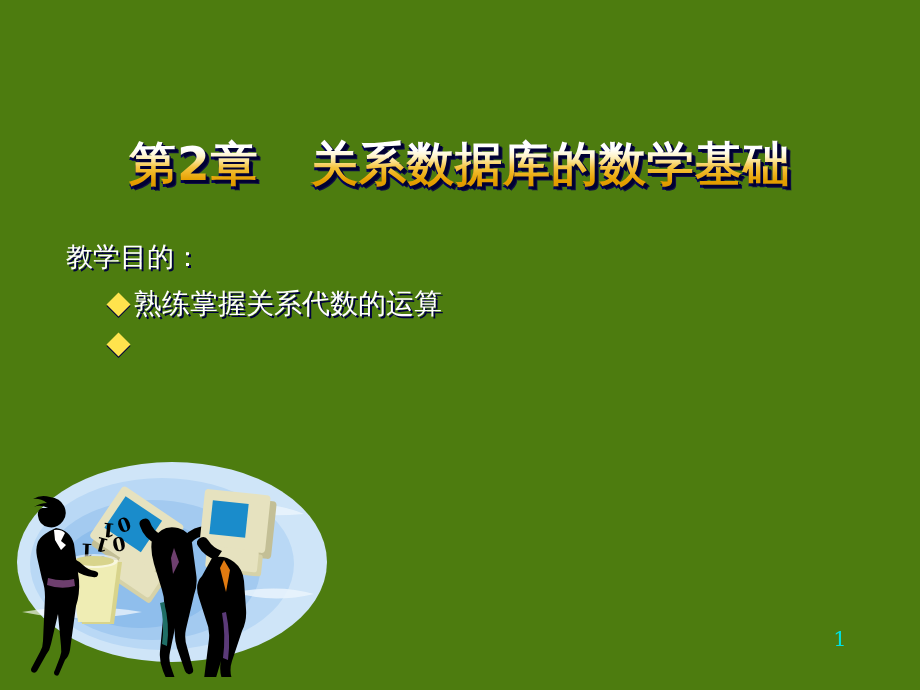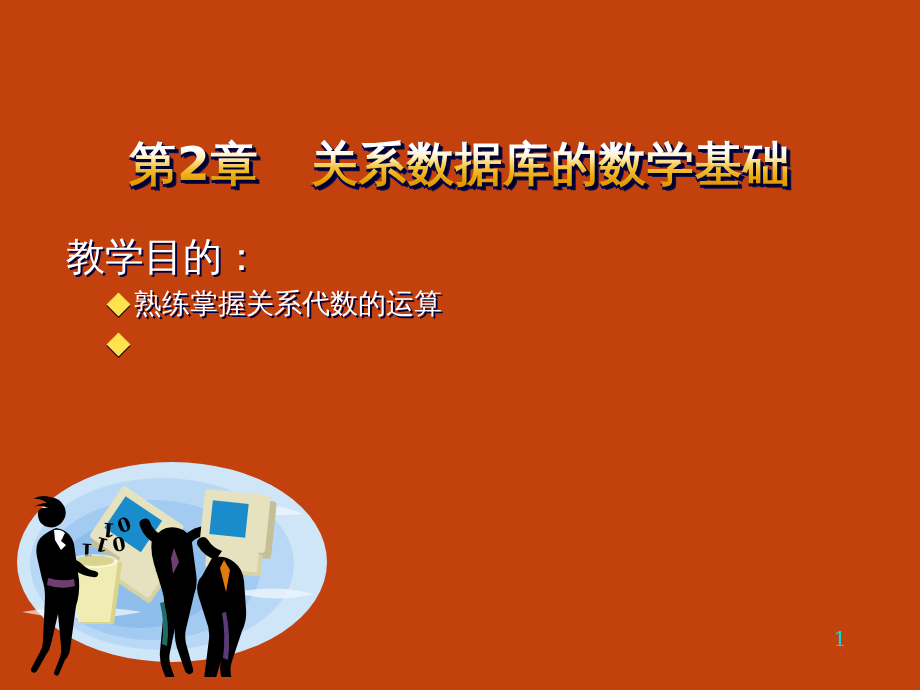--- a/index.html
+++ b/index.html
@@ -13,21 +13,21 @@
     font-family: "DejaVu Serif", serif;
     overflow: hidden;
     position: relative;
   }
 
   #slide {
     position: absolute;
     inset: 0;
     width: 920px;
     height: 690px;
-    background: #c2410c;
+    background: #4d7c0f;
   }
 
   
   #slide-title {
     position: absolute;
     left: 0;
     top: 133px;
     width: 920px;
     text-align: center;
     font-family: "DejaVu Sans", sans-serif;
@@ -69,21 +69,21 @@
 
   
   #body-block {
     position: absolute;
     left: 66px;
     top: 236px;
     width: 780px;
   }
   .lead-line {
     font-family: Liberation Sans, sans-serif;
-    font-size: 39px;
+    font-size: 27px;
     line-height: 42px;
     color: #ffffff;
     text-shadow: 2px 2px 0 #00003d;
     white-space: pre;
   }
   .bullet-list {
     margin: 6px 0 0 0;
     padding: 0;
     list-style: none;
   }

